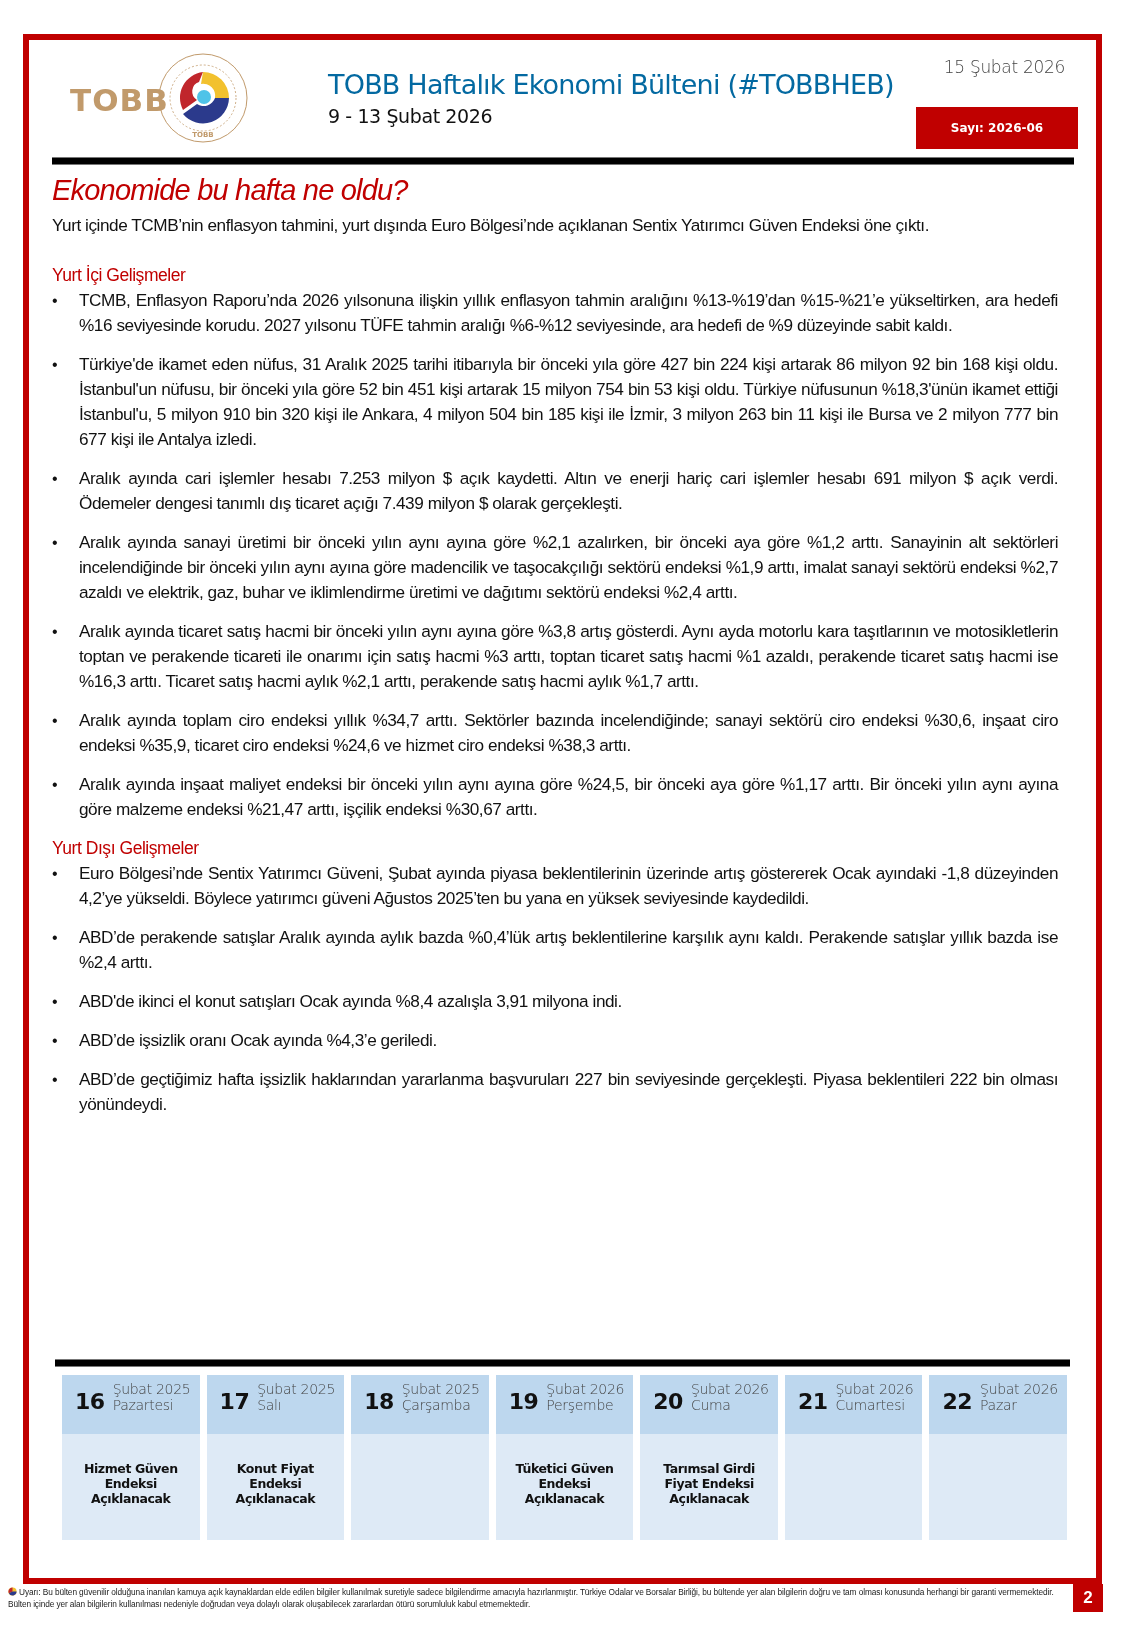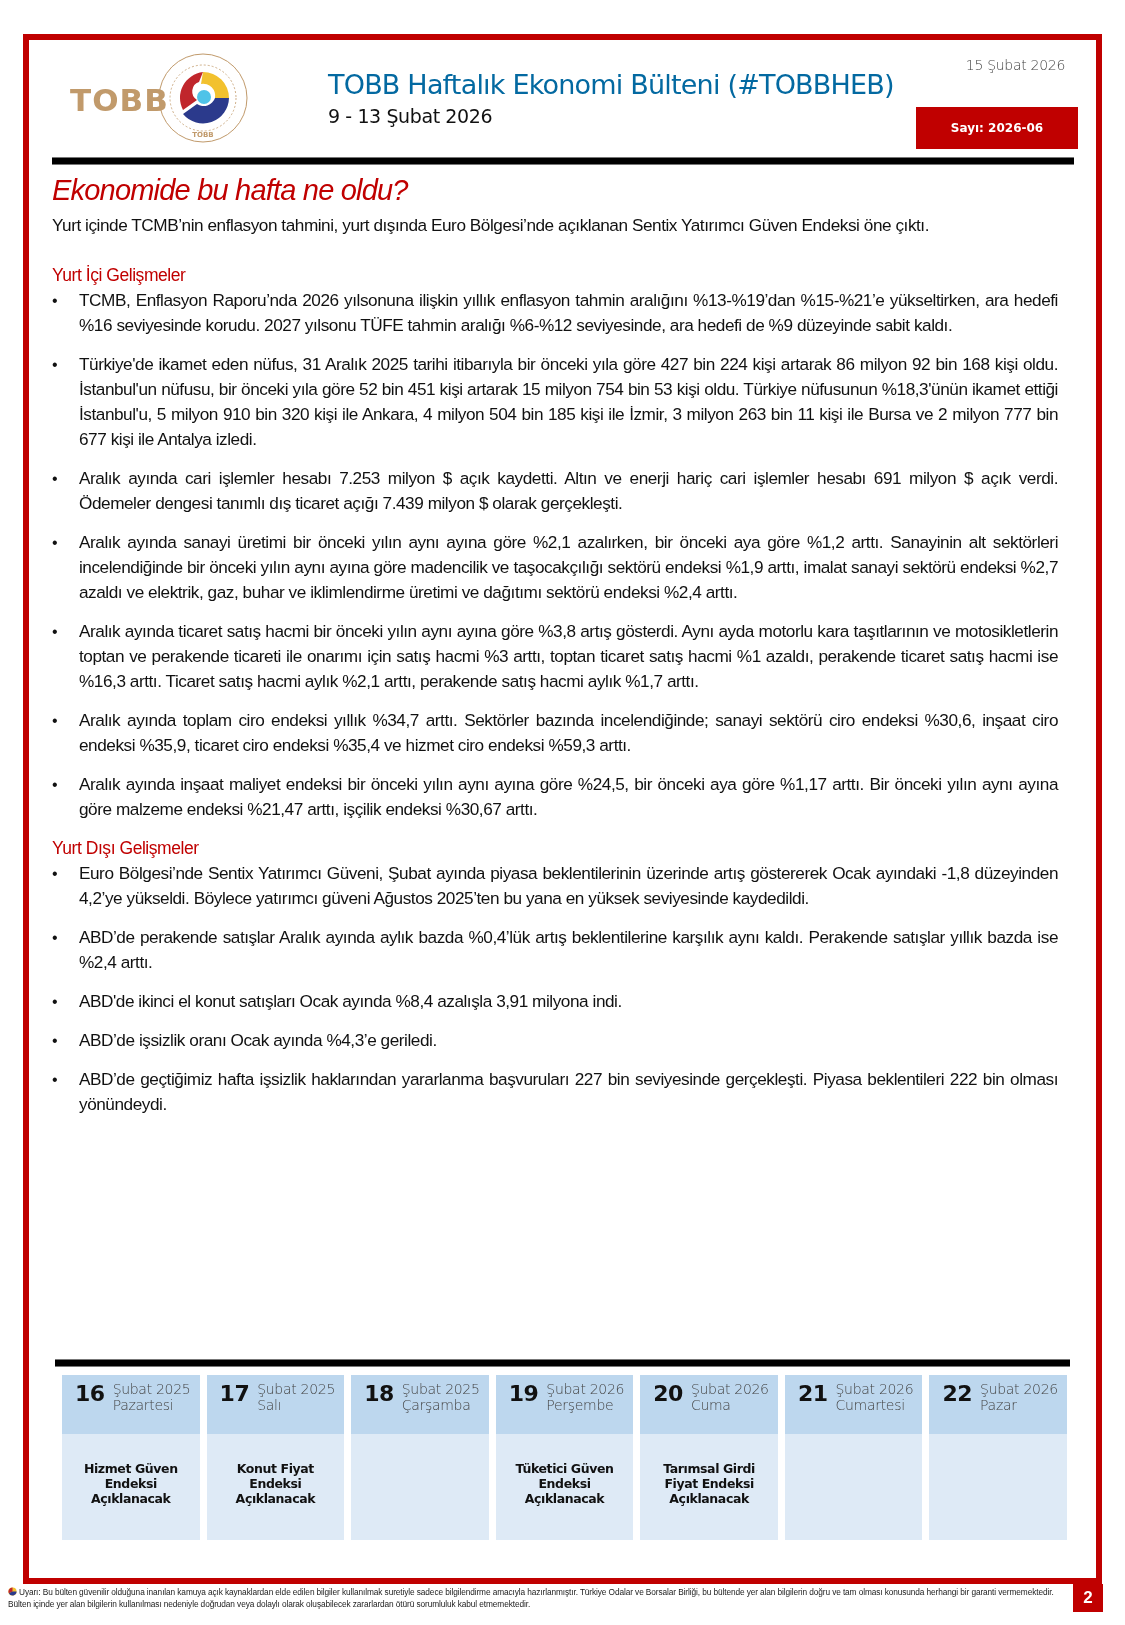--- a/index.html
+++ b/index.html
@@ -24,21 +24,21 @@
   .seal { position: absolute; left: 157px; top: 52px; width: 92px; height: 92px; }
   .title {
     position: absolute; left: 328px; top: 69px; font-size: 27px; color: #0369a1;
     font-family: "DejaVu Sans", sans-serif; letter-spacing: -0.8px;
   }
   .subtitle {
     position: absolute; left: 328px; top: 105px; font-size: 19px; color: #111;
     font-family: "DejaVu Sans", sans-serif; letter-spacing: -0.4px;
   }
   .pub-date {
-    position: absolute; right: 60px; top: 57px; font-size: 14px; color: #444;
+    position: absolute; right: 60px; top: 57px; font-size: 17px; color: #444;
     font-family: "DejaVu Sans", sans-serif; font-weight: 300; letter-spacing: -0.3px;
   }
   .issue {
     position: absolute; left: 916px; top: 107px; width: 162px; height: 42px;
     background: #c00000; color: #fff; font-size: 12px; font-weight: bold;
     display: flex; align-items: center; justify-content: center;
     font-family: "DejaVu Sans", sans-serif;
   }
   .rule-top {
     position: absolute; left: 52px; top: 157px; width: 1022px; height: 8px;
@@ -75,21 +75,21 @@
   .calendar {
     position: absolute; left: 62px; top: 1375px; width: 1005px; height: 165px;
     display: flex; gap: 7px;
   }
   .day { flex: 1; display: flex; flex-direction: column; }
   .day-head {
     height: 59px; background: #bdd7ee; display: flex; align-items: flex-start;
     padding: 6px 0 0 13px;
   }
   .day-num {
-    font-size: 22px; font-weight: bold; margin-right: 8px;
+    font-size: 22px; font-weight: bold; margin-top: 8px; margin-right: 8px;
     font-family: "DejaVu Sans", sans-serif; letter-spacing: -0.5px;
   }
   .day-meta {
     font-size: 14px; color: #444; line-height: 16px; font-weight: 300;
     font-family: "DejaVu Sans", sans-serif; letter-spacing: -0.3px;
   }
   .day-body {
     flex: 1; background: #deeaf6; display: flex; align-items: center;
     justify-content: center; text-align: center; padding: 0 12px 8px;
   }
@@ -130,21 +130,21 @@
   <div class="headline">Ekonomide bu hafta ne oldu?</div>
   <p class="intro">Yurt içinde TCMB’nin enflasyon tahmini, yurt dışında Euro Bölgesi’nde açıklanan Sentix Yatırımcı Güven Endeksi öne çıktı.</p>
 
   <div class="section">Yurt İçi Gelişmeler</div>
   <ul class="bullets">
     <li>TCMB, Enflasyon Raporu’nda 2026 yılsonuna ilişkin yıllık enflasyon tahmin aralığını %13-%19’dan %15-%21’e yükseltirken, ara hedefi %16 seviyesinde korudu. 2027 yılsonu TÜFE tahmin aralığı %6-%12 seviyesinde, ara hedefi de %9 düzeyinde sabit kaldı.</li>
     <li>Türkiye'de ikamet eden nüfus, 31 Aralık 2025 tarihi itibarıyla bir önceki yıla göre 427 bin 224 kişi artarak 86 milyon 92 bin 168 kişi oldu. İstanbul'un nüfusu, bir önceki yıla göre 52 bin 451 kişi artarak 15 milyon 754 bin 53 kişi oldu. Türkiye nüfusunun %18,3'ünün ikamet ettiği İstanbul'u, 5 milyon 910 bin 320 kişi ile Ankara, 4 milyon 504 bin 185 kişi ile İzmir, 3 milyon 263 bin 11 kişi ile Bursa ve 2 milyon 777 bin 677 kişi ile Antalya izledi.</li>
     <li>Aralık ayında cari işlemler hesabı 7.253 milyon $ açık kaydetti. Altın ve enerji hariç cari işlemler hesabı 691 milyon $ açık verdi. Ödemeler dengesi tanımlı dış ticaret açığı 7.439 milyon $ olarak gerçekleşti.</li>
     <li>Aralık ayında sanayi üretimi bir önceki yılın aynı ayına göre %2,1 azalırken, bir önceki aya göre %1,2 arttı. Sanayinin alt sektörleri incelendiğinde bir önceki yılın aynı ayına göre madencilik ve taşocakçılığı sektörü endeksi %1,9 arttı, imalat sanayi sektörü endeksi %2,7 azaldı ve elektrik, gaz, buhar ve iklimlendirme üretimi ve dağıtımı sektörü endeksi %2,4 arttı.</li>
     <li>Aralık ayında ticaret satış hacmi bir önceki yılın aynı ayına göre %3,8 artış gösterdi. Aynı ayda motorlu kara taşıtlarının ve motosikletlerin toptan ve perakende ticareti ile onarımı için satış hacmi %3 arttı, toptan ticaret satış hacmi %1 azaldı, perakende ticaret satış hacmi ise %16,3 arttı. Ticaret satış hacmi aylık %2,1 arttı, perakende satış hacmi aylık %1,7 arttı.</li>
-    <li>Aralık ayında toplam ciro endeksi yıllık %34,7 arttı. Sektörler bazında incelendiğinde; sanayi sektörü ciro endeksi %30,6, inşaat ciro endeksi %35,9, ticaret ciro endeksi %35,4 ve hizmet ciro endeksi %59,3 arttı.</li>
+    <li>Aralık ayında toplam ciro endeksi yıllık %34,7 arttı. Sektörler bazında incelendiğinde; sanayi sektörü ciro endeksi %30,6, inşaat ciro endeksi %35,9, ticaret ciro endeksi %24,6 ve hizmet ciro endeksi %38,3 arttı.</li>
     <li>Aralık ayında inşaat maliyet endeksi bir önceki yılın aynı ayına göre %24,5, bir önceki aya göre %1,17 arttı. Bir önceki yılın aynı ayına göre malzeme endeksi %21,47 arttı, işçilik endeksi %30,67 arttı.</li>
   </ul>
 
   <div class="section" style="margin-top:12px">Yurt Dışı Gelişmeler</div>
   <ul class="bullets">
     <li>Euro Bölgesi’nde Sentix Yatırımcı Güveni, Şubat ayında piyasa beklentilerinin üzerinde artış göstererek Ocak ayındaki -1,8 düzeyinden 4,2’ye yükseldi. Böylece yatırımcı güveni Ağustos 2025’ten bu yana en yüksek seviyesinde kaydedildi.</li>
     <li>ABD’de perakende satışlar Aralık ayında aylık bazda %0,4’lük artış beklentilerine karşılık aynı kaldı. Perakende satışlar yıllık bazda ise %2,4 arttı.</li>
     <li>ABD'de ikinci el konut satışları Ocak ayında %8,4 azalışla 3,91 milyona indi.</li>
     <li>ABD’de işsizlik oranı Ocak ayında %4,3’e geriledi.</li>
     <li>ABD’de geçtiğimiz hafta işsizlik haklarından yararlanma başvuruları 227 bin seviyesinde gerçekleşti. Piyasa beklentileri 222 bin olması yönündeydi.</li>

